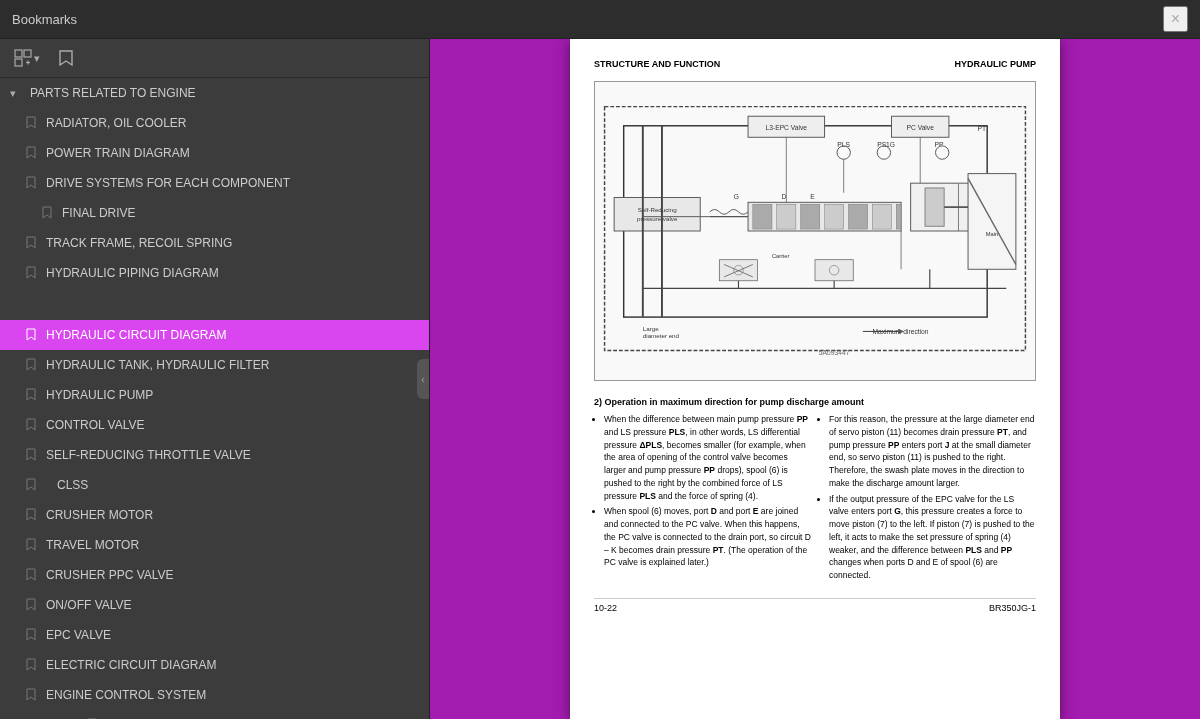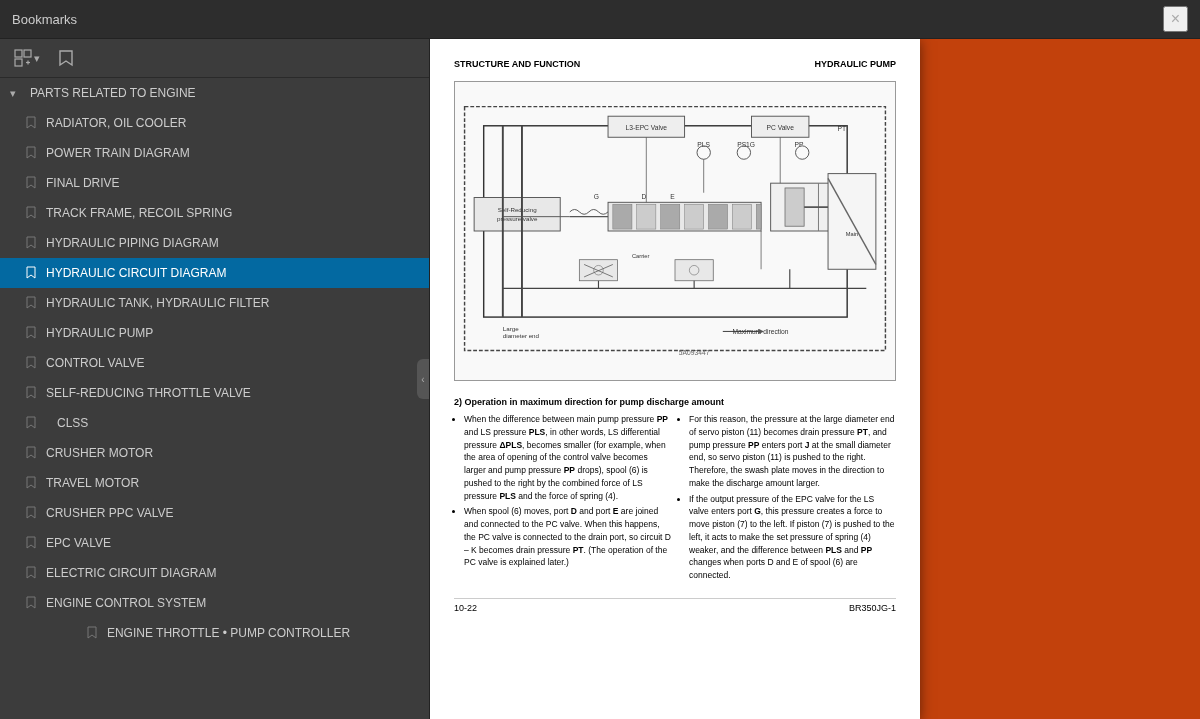--- a/index.html
+++ b/index.html
@@ -72,38 +72,39 @@
       display: flex;
       align-items: center;
       padding: 6px 10px;
       cursor: pointer;
       color: #ccc;
       font-size: 12px;
       gap: 8px;
       min-height: 30px;
     }
     .bookmark-item.active {
-      background: #0369a1;
+      background: #d946ef;
       color: white;
+      margin-top: 32px;
     }
 
     .bm-label {
       font-size: 12px;
       white-space: nowrap;
       overflow: hidden;
       text-overflow: ellipsis;
     }
 
     
     .content-area {
       flex: 1;
-      background: #c2410c;
-      display: flex;
-      align-items: center;
-      justify-content: flex-start;
+      background: #a21caf;
+      display: flex;
+      align-items: center;
+      justify-content: center;
       position: relative;
       overflow: hidden;
     }
 
     .page-container {
       background: white;
       width: 490px;
       min-height: 680px;
       padding: 20px 24px;
       box-shadow: 0 2px 12px rgba(0,0,0,0.5);
@@ -225,20 +226,26 @@
         <div class="bookmark-item" style="padding-left: 26px;">
           <span style="min-width: 12px; font-size: 11px; color: rgb(170, 170, 170);"><svg width="10" height="13" viewBox="0 0 10 13" fill="none">
       <path d="M1 1h8v11L5 9 1 12V1z" stroke="#777" stroke-width="1" fill="none"></path>
     </svg></span>
           <span class="bm-label">POWER TRAIN DIAGRAM</span>
         </div>
         <div class="bookmark-item" style="padding-left: 26px;">
           <span style="min-width: 12px; font-size: 11px; color: rgb(170, 170, 170);"><svg width="10" height="13" viewBox="0 0 10 13" fill="none">
       <path d="M1 1h8v11L5 9 1 12V1z" stroke="#777" stroke-width="1" fill="none"></path>
     </svg></span>
+          <span class="bm-label">DRIVE SYSTEMS FOR EACH COMPONENT</span>
+        </div>
+        <div class="bookmark-item" style="padding-left: 42px;">
+          <span style="min-width: 12px; font-size: 11px; color: rgb(170, 170, 170);"><svg width="10" height="13" viewBox="0 0 10 13" fill="none">
+      <path d="M1 1h8v11L5 9 1 12V1z" stroke="#777" stroke-width="1" fill="none"></path>
+    </svg></span>
           <span class="bm-label">FINAL DRIVE</span>
         </div>
         <div class="bookmark-item" style="padding-left: 26px;">
           <span style="min-width: 12px; font-size: 11px; color: rgb(170, 170, 170);"><svg width="10" height="13" viewBox="0 0 10 13" fill="none">
       <path d="M1 1h8v11L5 9 1 12V1z" stroke="#777" stroke-width="1" fill="none"></path>
     </svg></span>
           <span class="bm-label">TRACK FRAME, RECOIL SPRING</span>
         </div>
         <div class="bookmark-item" style="padding-left: 26px;">
           <span style="min-width: 12px; font-size: 11px; color: rgb(170, 170, 170);"><svg width="10" height="13" viewBox="0 0 10 13" fill="none">
@@ -292,20 +299,26 @@
           <span style="min-width: 12px; font-size: 11px; color: rgb(170, 170, 170);"><svg width="10" height="13" viewBox="0 0 10 13" fill="none">
       <path d="M1 1h8v11L5 9 1 12V1z" stroke="#777" stroke-width="1" fill="none"></path>
     </svg></span>
           <span class="bm-label">TRAVEL MOTOR</span>
         </div>
         <div class="bookmark-item" style="padding-left: 26px;">
           <span style="min-width: 12px; font-size: 11px; color: rgb(170, 170, 170);"><svg width="10" height="13" viewBox="0 0 10 13" fill="none">
       <path d="M1 1h8v11L5 9 1 12V1z" stroke="#777" stroke-width="1" fill="none"></path>
     </svg></span>
           <span class="bm-label">CRUSHER PPC VALVE</span>
+        </div>
+        <div class="bookmark-item" style="padding-left: 26px;">
+          <span style="min-width: 12px; font-size: 11px; color: rgb(170, 170, 170);"><svg width="10" height="13" viewBox="0 0 10 13" fill="none">
+      <path d="M1 1h8v11L5 9 1 12V1z" stroke="#777" stroke-width="1" fill="none"></path>
+    </svg></span>
+          <span class="bm-label">ON/OFF VALVE</span>
         </div>
         <div class="bookmark-item" style="padding-left: 26px;">
           <span style="min-width: 12px; font-size: 11px; color: rgb(170, 170, 170);"><svg width="10" height="13" viewBox="0 0 10 13" fill="none">
       <path d="M1 1h8v11L5 9 1 12V1z" stroke="#777" stroke-width="1" fill="none"></path>
     </svg></span>
           <span class="bm-label">EPC VALVE</span>
         </div>
         <div class="bookmark-item" style="padding-left: 26px;">
           <span style="min-width: 12px; font-size: 11px; color: rgb(170, 170, 170);"><svg width="10" height="13" viewBox="0 0 10 13" fill="none">
       <path d="M1 1h8v11L5 9 1 12V1z" stroke="#777" stroke-width="1" fill="none"></path>

